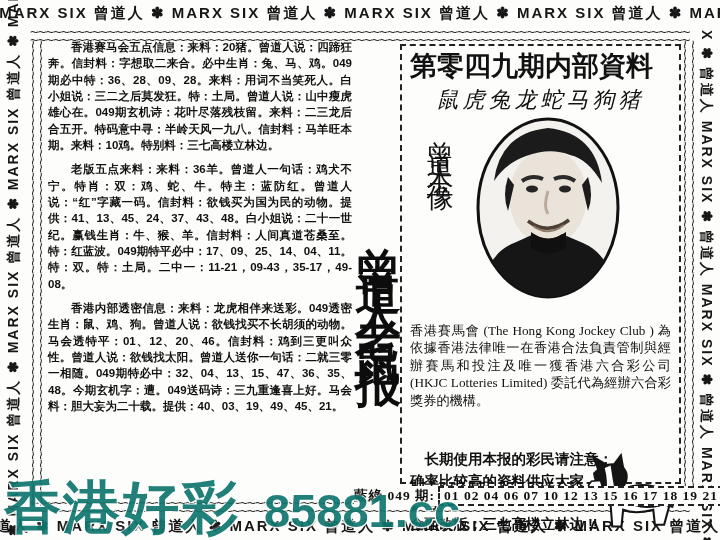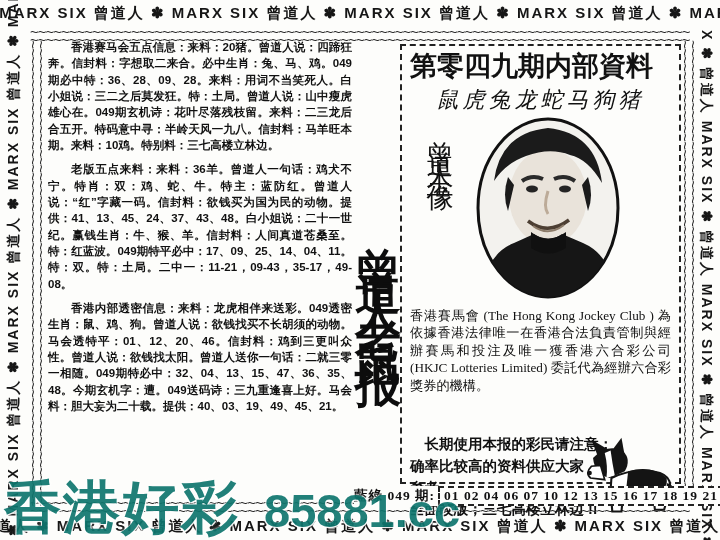--- a/index.html
+++ b/index.html
@@ -48,21 +48,21 @@
          border:2px dashed #222;box-sizing:border-box;padding:2px 8px 4px;}
   .panel-title{font-size:27px;font-weight:bold;text-align:left;white-space:nowrap;
                font-family:"DejaVu Serif",serif;}
   .panel-zodiac{font-size:22px;text-align:center;letter-spacing:4px;margin-top:1px;
                 font-family:"DejaVu Serif",serif;font-style:italic;}
   .portrait-row{display:flex;align-items:center;margin-top:2px;height:186px;}
   .portrait-caption{writing-mode:vertical-rl;text-orientation:upright;
                     font-family:"DejaVu Serif",serif;font-size:27px;letter-spacing:11px;
                     height:182px;margin:0 6px 0 12px;}
   .portrait{flex:0 0 auto;margin-left:8px;}
-  .hkjc{font-size:13.2px;line-height:1.32;text-align:justify;margin-top:4px;
+  .hkjc{font-size:13.2px;line-height:1.32;text-align:justify;margin-top:19px;
         font-family:"Liberation Serif",serif;}
   .notice{position:relative;font-size:14.5px;font-weight:bold;line-height:1.5;margin-top:3px;}
   .notice .n1{text-indent:1em;margin-top:40px;}
   .notice .n2,.notice .n3{width:182px;}
   .dog{position:absolute;right:-4px;top:2px;}
 
   
   .num-strip{position:absolute;left:354px;top:486px;display:flex;align-items:center;z-index:6;
              font-family:"Liberation Serif",serif;background:#fdfdfb;}
   .num-label{font-size:13.5px;font-weight:bold;letter-spacing:1px;margin-right:3px;white-space:nowrap;}

